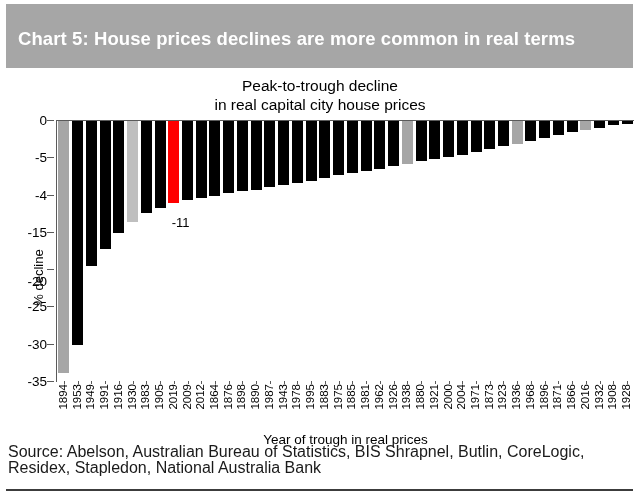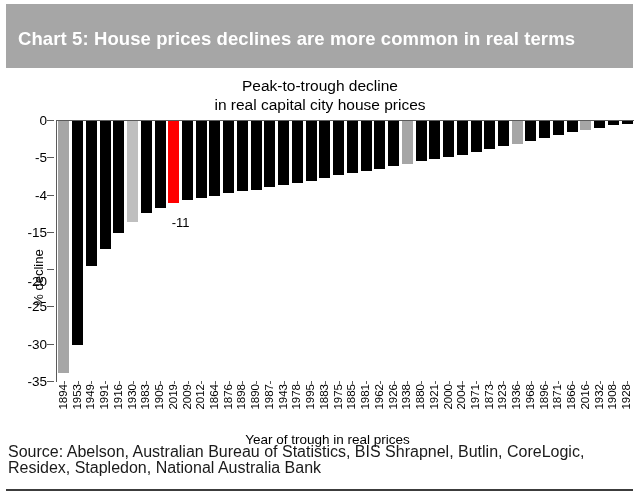--- a/index.html
+++ b/index.html
@@ -150,21 +150,21 @@
   .xtick-mark {
     position: absolute;
     top: -3px;
     width: 1px;
     height: 3px;
     background: #5a5a5a;
   }
 
   #xlabel {
     position: absolute;
-    left: 39px;
+    left: 57px;
     top: 312px;
     width: 577px;
     text-align: center;
     font-size: 13.5px;
     color: #000;
   }
 
   
   #legend {
     position: absolute;

